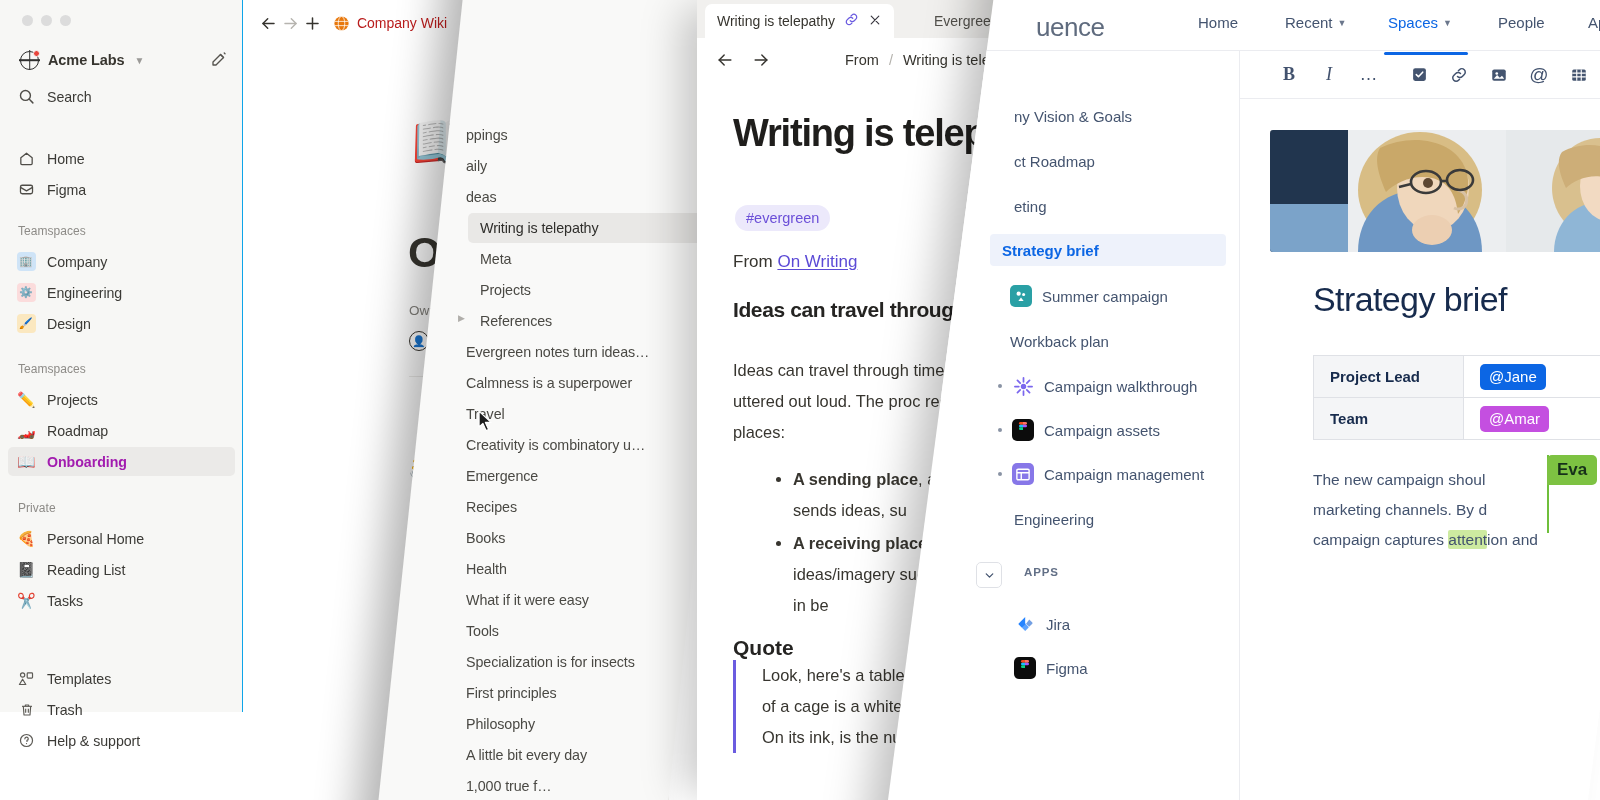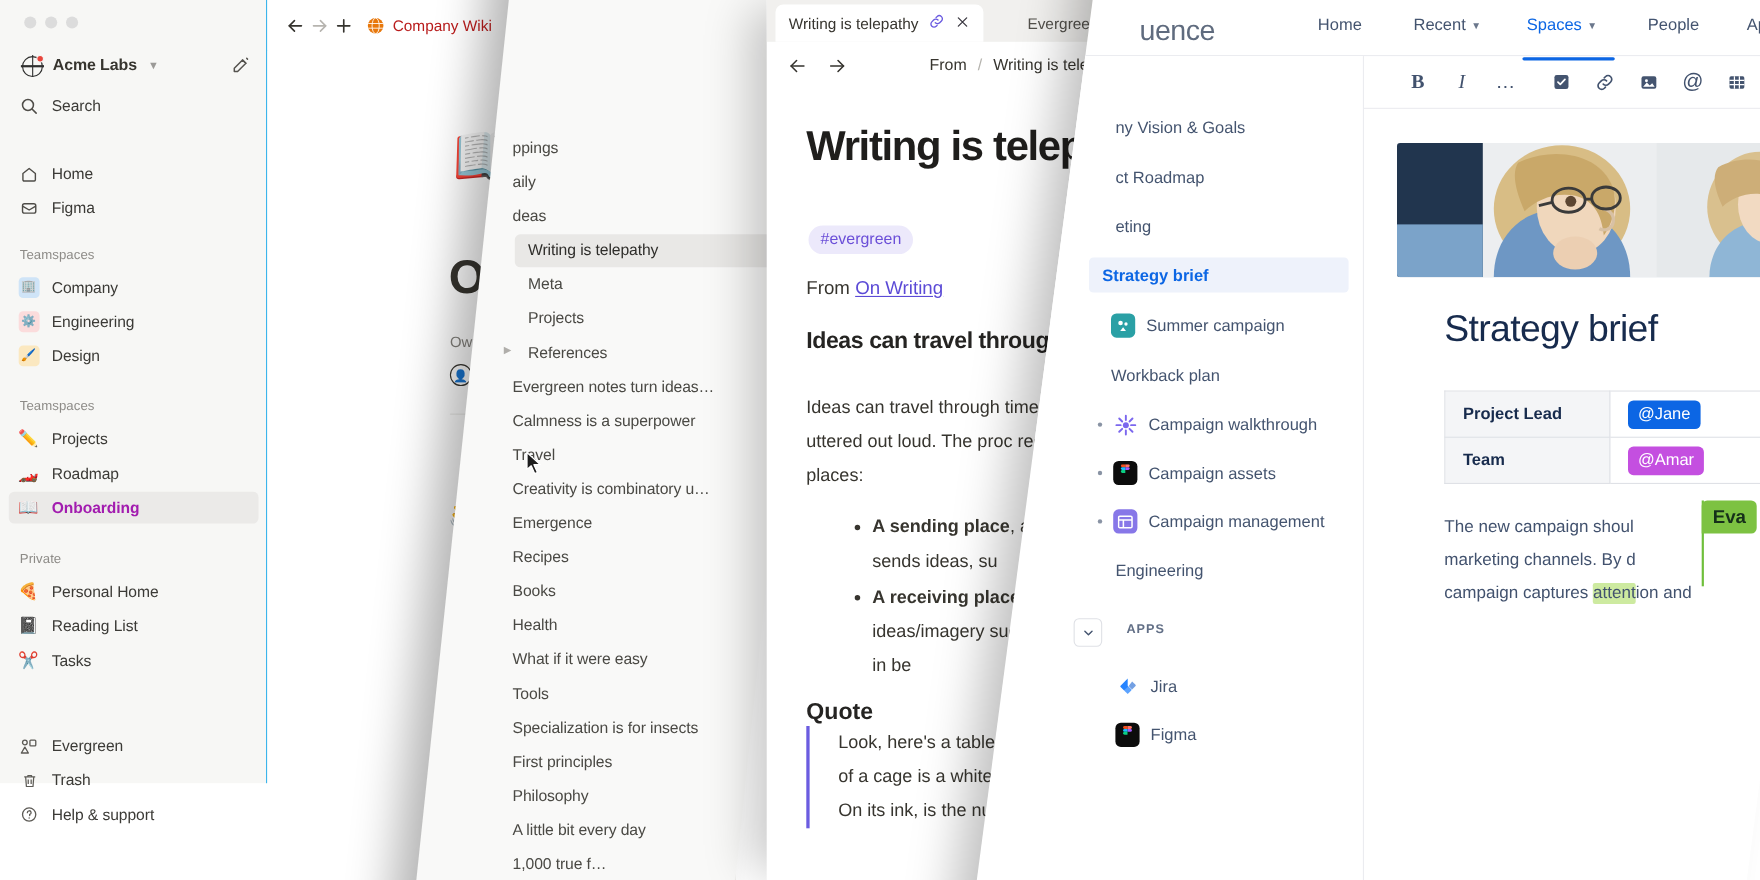--- a/index.html
+++ b/index.html
@@ -317,21 +317,21 @@
       </div>
 
       <div class="nav-item" style="top:664px">
         <span class="nav-ico">
           <svg width="17" height="17" viewBox="0 0 24 24" fill="none" stroke="#5d5b56" stroke-width="1.7" stroke-linejoin="round">
               <circle cx="6.5" cy="7" r="3"></circle>
               <rect x="13" y="4" width="7.5" height="7.5" rx="1.2"></rect>
               <path d="M6.5 13l4.5 7.5h-9z"></path>
             </svg>
         </span>
-        <span class="lbl">Evergreen</span>
+        <span class="lbl">Templates</span>
       </div>
       <div class="nav-item" style="top:695px">
         <span class="nav-ico">
           <svg width="16" height="16" viewBox="0 0 24 24" fill="none" stroke="#5d5b56" stroke-width="1.7" stroke-linejoin="round">
               <path d="M4.5 6.5h15"></path>
               <path d="M9.5 6.5V4.5h5v2"></path>
               <path d="M6.5 6.5l1 13h9l1-13"></path>
               <path d="M10 10v6M14 10v6"></path>
             </svg>
         </span>

